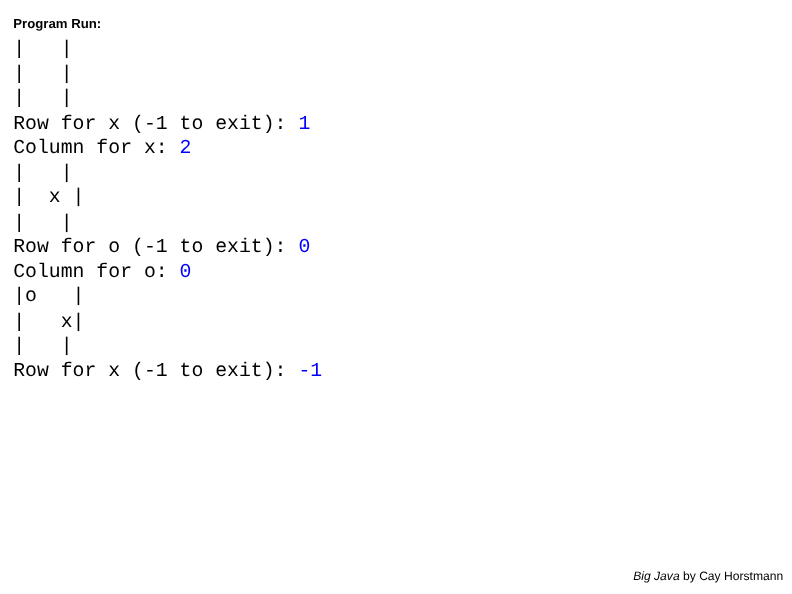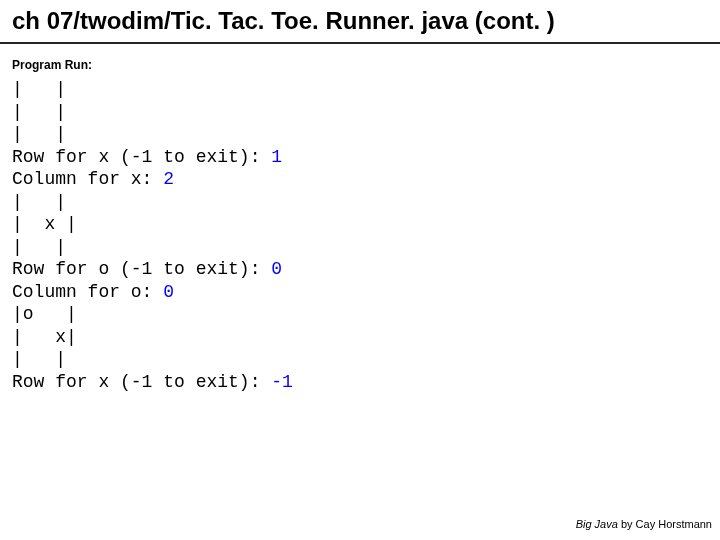--- a/index.html
+++ b/index.html
@@ -60,24 +60,20 @@
   }
   .footer .book {
     font-style: italic;
   }
 </style>
 </head>
 <body>
 
 <div class="slide">
 
-  <div class="title-block">
-    <div class="title">ch 07/twodim/Tic. Tac. Toe. Runner. java (cont. )</div>
-    <div class="title-rule"></div>
-  </div>
 
   <div class="subtitle">Program Run:</div>
 
   <div class="code" id="code-block"><div><span>|   |</span></div><div><span>|   |</span></div><div><span>|   |</span></div><div><span>Row for x (-1 to exit): </span><span class="inp">1</span></div><div><span>Column for x: </span><span class="inp">2</span></div><div><span>|   |</span></div><div><span>|  x |</span></div><div><span>|   |</span></div><div><span>Row for o (-1 to exit): </span><span class="inp">0</span></div><div><span>Column for o: </span><span class="inp">0</span></div><div><span>|o   |</span></div><div><span>|   x|</span></div><div><span>|   |</span></div><div><span>Row for x (-1 to exit): </span><span class="inp">-1</span></div></div>
 
   <div class="footer">
     <div>
       <span class="book">Big Java</span><span> by Cay Horstmann</span>
     </div>
   </div>

